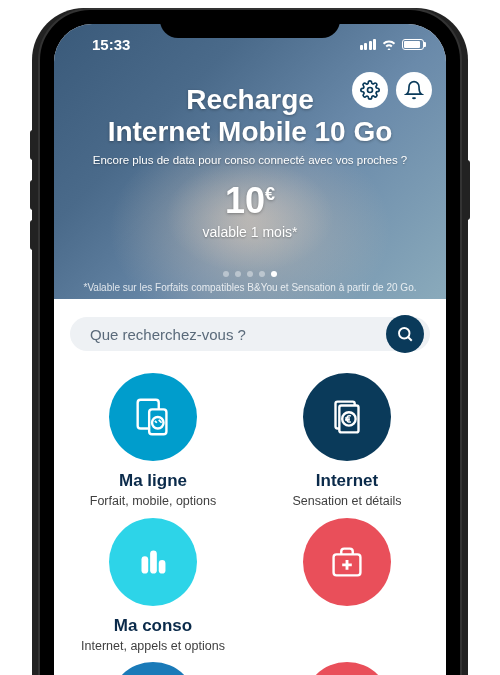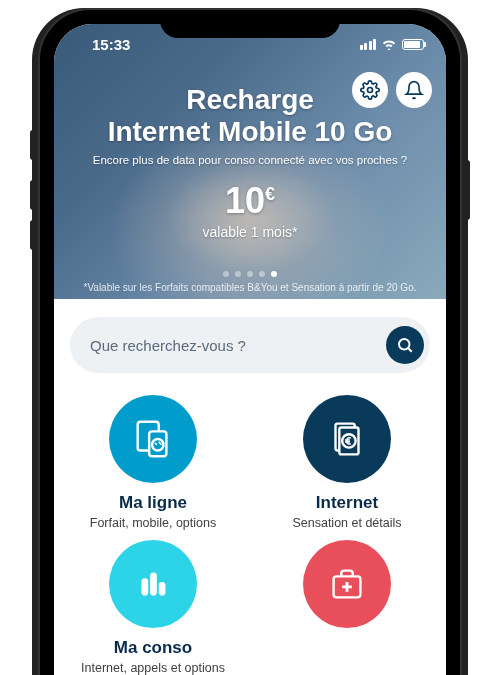--- a/index.html
+++ b/index.html
@@ -113,21 +113,21 @@
     .hero-footnote { position: absolute; bottom: 6px; left: 0; right: 0; font-size: 10px; color: rgba(255,255,255,0.8); z-index: 10; }
     
     
     .content { background: #fff; }
     
     
     .search-wrap { padding: 18px 16px 10px; }
     .search-bar {
       background: #eef1f4;
       border-radius: 30px;
-      height: 56px;
+      height: 34px;
       display: flex;
       align-items: center;
       padding: 0 6px 0 20px;
       justify-content: space-between;
     }
     .search-placeholder { color: #5a6a7a; font-size: 15px; }
     .search-btn {
       width: 38px;
       height: 38px;
       background: #0a3a5a;

